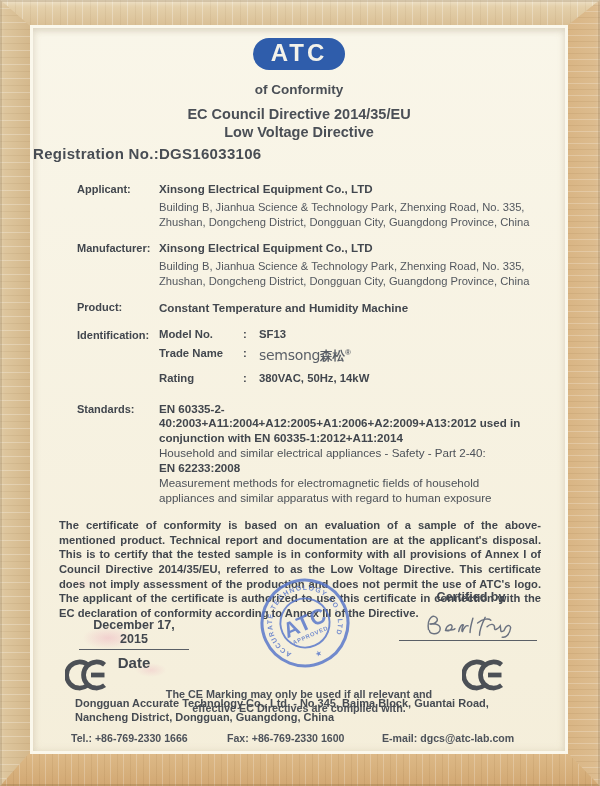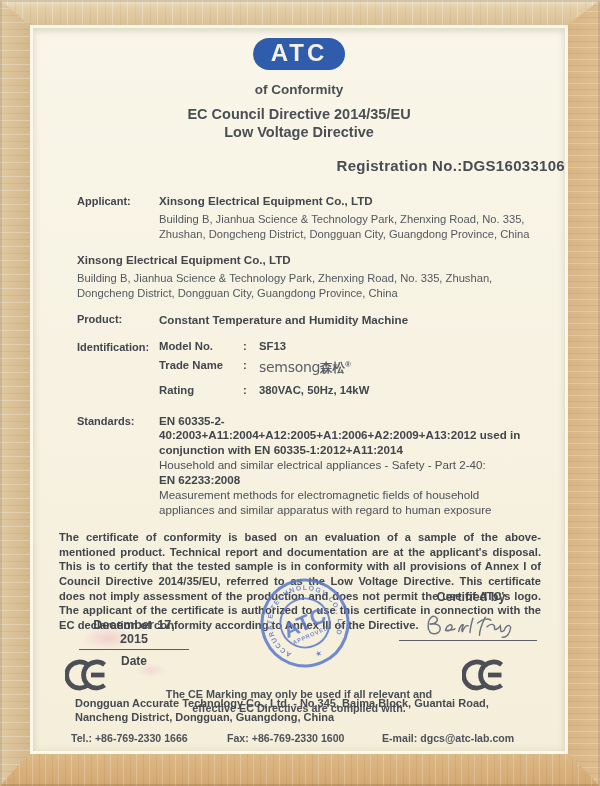--- a/index.html
+++ b/index.html
@@ -52,21 +52,21 @@
   
   .logo-row{text-align:center;margin-top:10px;position:relative;z-index:3;}
   .logo-pill{display:inline-block;background:#2f5dab;color:#f3f2ea;font-weight:bold;
     font-size:24px;letter-spacing:3px;padding:1px 18px 3px;border-radius:16px;
     text-shadow:0 0 1px #2f5dab;}
   .title{text-align:center;margin-top:-10px;position:relative;z-index:1;
     font-size:26px;font-weight:bold;letter-spacing:7px;padding-left:7px;color:#4d5258;}
   .subtitle{text-align:center;margin-top:12px;font-size:13.5px;font-weight:bold;color:#4a4f56;}
   .directive1{text-align:center;margin-top:9px;font-size:14.5px;font-weight:bold;color:#4a4f56;}
   .directive2{text-align:center;margin-top:2px;font-size:14.5px;font-weight:bold;color:#4a4f56;}
-  .registration{text-align:right;margin-top:17px;font-size:15px;font-weight:bold;letter-spacing:.3px;color:#484d54;}
+  .registration{text-align:left;margin-top:5px;font-size:15px;font-weight:bold;letter-spacing:.3px;color:#484d54;}
 
   
   .fields{margin-top:20px;padding:0 28px 0 44px;}
   .frow{display:flex;margin-bottom:11px;}
   .flabel{flex:none;width:82px;font-size:11px;font-weight:bold;color:#41464d;white-space:nowrap;padding-top:1px;}
   .fval{flex:1;font-size:11.3px;}
   .fname{font-weight:bold;font-size:11.6px;color:#42474e;margin-bottom:5px;}
   .faddr{font-size:11.2px;line-height:1.33;color:#53585f;}
   .prodval{font-weight:bold;font-size:11.6px;color:#42474e;padding-top:1px;}
 
@@ -88,21 +88,21 @@
   .bottom{position:absolute;left:0;right:0;bottom:0;height:172px;}
   .bottom *{position:absolute;}
   .stamp{left:226px;top:-2px;width:92px;height:92px;opacity:.85;}
   .certified-box{left:372px;top:11px;width:132px;text-align:center;
     font-size:12.5px;font-weight:bold;color:#42474e;}
   .signature{left:378px;top:27px;width:120px;height:34px;}
   .sig-line{left:366px;top:61px;width:138px;height:0;border-bottom:1.5px solid #5a5f66;}
   .date-box{left:46px;top:39px;width:110px;text-align:center;}
   .date-value{position:static;display:block;font-size:12.5px;font-weight:bold;color:#42474e;
     border-bottom:1.5px solid #5a5f66;padding-bottom:3px;}
-  .date-label{position:static;display:block;margin-top:4px;font-size:12px;font-weight:bold;color:#42474e;}
+  .date-label{position:static;display:block;margin-top:4px;font-size:15px;font-weight:bold;color:#42474e;}
   .ce-left{left:32px;top:79px;width:46px;height:34px;}
   .ce-right{left:429px;top:79px;width:46px;height:34px;}
   .ce-note{left:0;right:0;top:108px;text-align:center;font-size:10.8px;font-weight:bold;
     line-height:1.3;color:#4a4f56;}
   .issuer{left:42px;right:24px;top:117px;font-size:11px;font-weight:bold;line-height:1.3;color:#464b52;}
   .contact{left:0;right:0;top:153px;height:16px;font-size:10.6px;font-weight:bold;color:#4d525a;}
   .tel{left:38px;top:0;}
   .fax{left:194px;top:0;}
   .email{left:349px;top:0;}
 </style>
@@ -128,20 +128,21 @@
 
     <div class="frow">
       <div class="flabel">Applicant:</div>
       <div class="fval">
         <div class="fname">Xinsong Electrical Equipment Co., LTD</div>
         <div class="faddr">Building B, Jianhua Science &amp; Technology Park, Zhenxing Road, No. 335, Zhushan, Dongcheng District, Dongguan City, Guangdong Province, China</div>
       </div>
     </div>
 
     <div class="frow">
+      <div class="flabel">Manufacturer:</div>
       <div class="fval">
         <div class="fname">Xinsong Electrical Equipment Co., LTD</div>
         <div class="faddr">Building B, Jianhua Science &amp; Technology Park, Zhenxing Road, No. 335, Zhushan, Dongcheng District, Dongguan City, Guangdong Province, China</div>
       </div>
     </div>
 
     <div class="frow" style="margin-bottom:14px;">
       <div class="flabel">Product:</div>
       <div class="fval prodval">Constant Temperature and Humidity Machine</div>
     </div>

